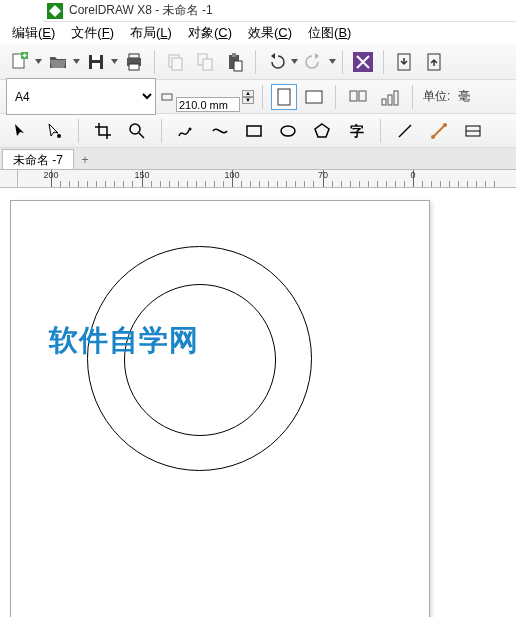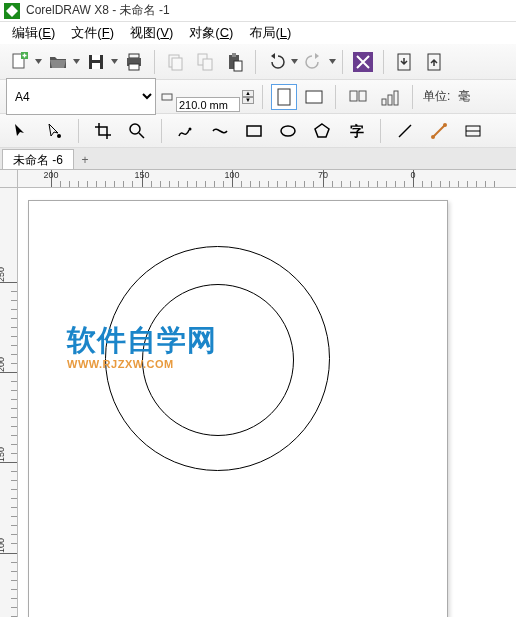--- a/index.html
+++ b/index.html
@@ -1,18 +1,18 @@
 <!DOCTYPE html>
 <html><head>
 <meta charset="utf-8">
 <style>
 * { margin: 0; padding: 0; box-sizing: border-box; font-family: "Microsoft YaHei", Arial, sans-serif; }
 body { width: 516px; height: 617px; overflow: hidden; background: #fff; font-size: 12px; }
 
-.titlebar { height: 22px; background: #fff; display: flex; align-items: center; padding: 0 4px; border-bottom: 1px solid #e0e0e0; }
+.titlebar { height: 22px; background: #fff; display: flex; align-items: center; padding: 0 4px; border-bottom: 1px solid #e0e0e0; margin-left: 43px; }
 .titlebar .logo { width: 16px; height: 16px; margin-right: 6px; }
 .titlebar .title { font-size: 12px; color: #333; }
 
 .menubar { height: 22px; display: flex; align-items: center; padding: 0 4px; background: #fff; }
 .menubar .menu-item { padding: 2px 8px; font-size: 13px; color: #000; cursor: pointer; }
 .menubar .menu-item u { text-decoration: underline; }
 
 .toolbar1 { height: 36px; display: flex; align-items: center; padding: 4px 6px; background: linear-gradient(#fafafa,#f0f0f0); border-bottom: 1px solid #ddd; gap: 2px; }
 .toolbar2 { height: 34px; display: flex; align-items: center; padding: 3px 6px; background: linear-gradient(#fafafa,#f0f0f0); border-bottom: 1px solid #ddd; gap: 4px; }
 .toolbar3 { height: 34px; display: flex; align-items: center; padding: 3px 6px; background: linear-gradient(#fafafa,#f0f0f0); border-bottom: 1px solid #ddd; gap: 6px; }
@@ -40,21 +40,21 @@
 .tab { height: 20px; padding: 2px 10px; font-size:12px; border:1px solid #bbb; border-bottom:none; background:#fff; margin-right:2px; cursor:pointer; }
 .tab-add { width:18px; height:18px; display:flex; align-items:center; justify-content:center; font-size:12px; color:#666; cursor:pointer; }
 
 .ruler-h-wrap { display:flex; height:18px; }
 .ruler-corner { width:18px; height:18px; background:#f5f5f5; border-right:1px solid #bbb; border-bottom:1px solid #bbb; }
 .ruler-h { flex:1; height:18px; background:#f5f5f5; border-bottom:1px solid #bbb; position:relative; overflow:hidden; font-size:9px; }
 .ruler-h .tick-major { position:absolute; top:0; width:1px; height:18px; background:#666; }
 .ruler-h .tick-minor { position:absolute; bottom:0; width:1px; height:6px; background:#999; }
 .ruler-h .tick-label { position:absolute; top:0; font-size:9px; color:#333; transform:translateX(-50%); }
 
-.workarea { display:flex; height: 429px; }
+.workarea { display:flex; height: 429px; flex-direction: column; }
 .ruler-v { width:18px; background:#f5f5f5; border-right:1px solid #bbb; position:relative; overflow:hidden; font-size:9px; }
 .ruler-v .tick-major { position:absolute; left:0; height:1px; width:18px; background:#666; }
 .ruler-v .tick-minor { position:absolute; right:0; height:1px; width:6px; background:#999; }
 .ruler-v .tick-label { position:absolute; left:1px; font-size:9px; color:#333; transform: translateY(-50%) rotate(-90deg); transform-origin: left center; width:20px; }
 
 .canvas { flex:1; position:relative; background:#fff; overflow:hidden; }
 .page { position:absolute; left:10px; top:12px; width:420px; height:580px; border:1px solid #aaa; box-shadow: 2px 2px 4px rgba(0,0,0,0.15); background:#fff; }
 .circle-outer { position:absolute; left:76px; top:45px; width:225px; height:225px; border:1px solid #000; border-radius:50%; }
 .circle-inner { position:absolute; left:113px; top:83px; width:152px; height:152px; border:1px solid #000; border-radius:50%; }
 .watermark { position:absolute; left:38px; top:125px; font-weight:900; font-size:29px; color:#1b85c9; letter-spacing:1px; font-family: Arial, sans-serif; line-height:1; }
@@ -69,23 +69,24 @@
         <rect width="16" height="16" fill="#1a8a1a"></rect>
         <path d="M8 2 L14 8 L8 14 L2 8 Z" fill="#fff"></path>
       </svg>
   </span>
   <span class="title">CorelDRAW X8 - 未命名 -1</span>
 </div>
 
 <div class="menubar">
   <span class="menu-item"><span>编辑(</span><u>E</u><span>)</span></span>
   <span class="menu-item"><span>文件(</span><u>F</u><span>)</span></span>
-  <span class="menu-item"><span>视图(</span><u>V</u><span>)</span></span>
+  <span class="menu-item"><span>布局(</span><u>L</u><span>)</span></span>
   <span class="menu-item"><span>对象(</span><u>C</u><span>)</span></span>
-  <span class="menu-item"><span>布局(</span><u>L</u><span>)</span></span>
+  <span class="menu-item"><span>效果(</span><u>C</u><span>)</span></span>
+  <span class="menu-item"><span>位图(</span><u>B</u><span>)</span></span>
 </div>
 
 <div class="toolbar1">
   <div class="tbtn">
       <svg viewBox="0 0 20 20">
         <rect x="3" y="2" width="11" height="14" fill="#fff" stroke="#555"></rect>
         <rect x="11" y="0" width="7" height="7" fill="#4CAF50"></rect>
         <path d="M14.5 1.5v4M12.5 3.5h4" stroke="#fff" stroke-width="1.3"></path>
       </svg>
     </div>
@@ -308,21 +309,21 @@
     </div>
   <div class="tbtn">
       <svg viewBox="0 0 20 20">
         <rect x="3" y="5" width="14" height="10" fill="none" stroke="#000"></rect>
         <path d="M3 10h14" stroke="#000"></path>
       </svg>
     </div>
 </div>
 
 <div class="tabbar">
-  <div class="tab">未命名 -6</div>
+  <div class="tab">未命名 -7</div>
   <div class="tab-add">+</div>
 </div>
 
 <div class="ruler-h-wrap">
   <div class="ruler-corner"></div>
   <div class="ruler-h" id="rulerH">
       <div class="tick-major" style="left: 33px;"></div>
       <div class="tick-label" style="left: 33px;">200</div>
       <div class="tick-minor" style="left: 42px;"></div>
       <div class="tick-minor" style="left: 51px;"></div>
@@ -423,16 +424,15 @@
       <div class="tick-minor" style="top: 401px;"></div>
       <div class="tick-minor" style="top: 410px;"></div>
       <div class="tick-minor" style="top: 419px;"></div>
       <div class="tick-minor" style="top: 428px;"></div>
     </div>
   <div class="canvas">
     <div class="page">
       <div class="circle-outer"></div>
       <div class="circle-inner"></div>
       <div class="watermark">软件自学网</div>
-      <div class="watermark-sub">WWW.RJZXW.COM</div>
     </div>
   </div>
 </div>
 
 </body></html>

